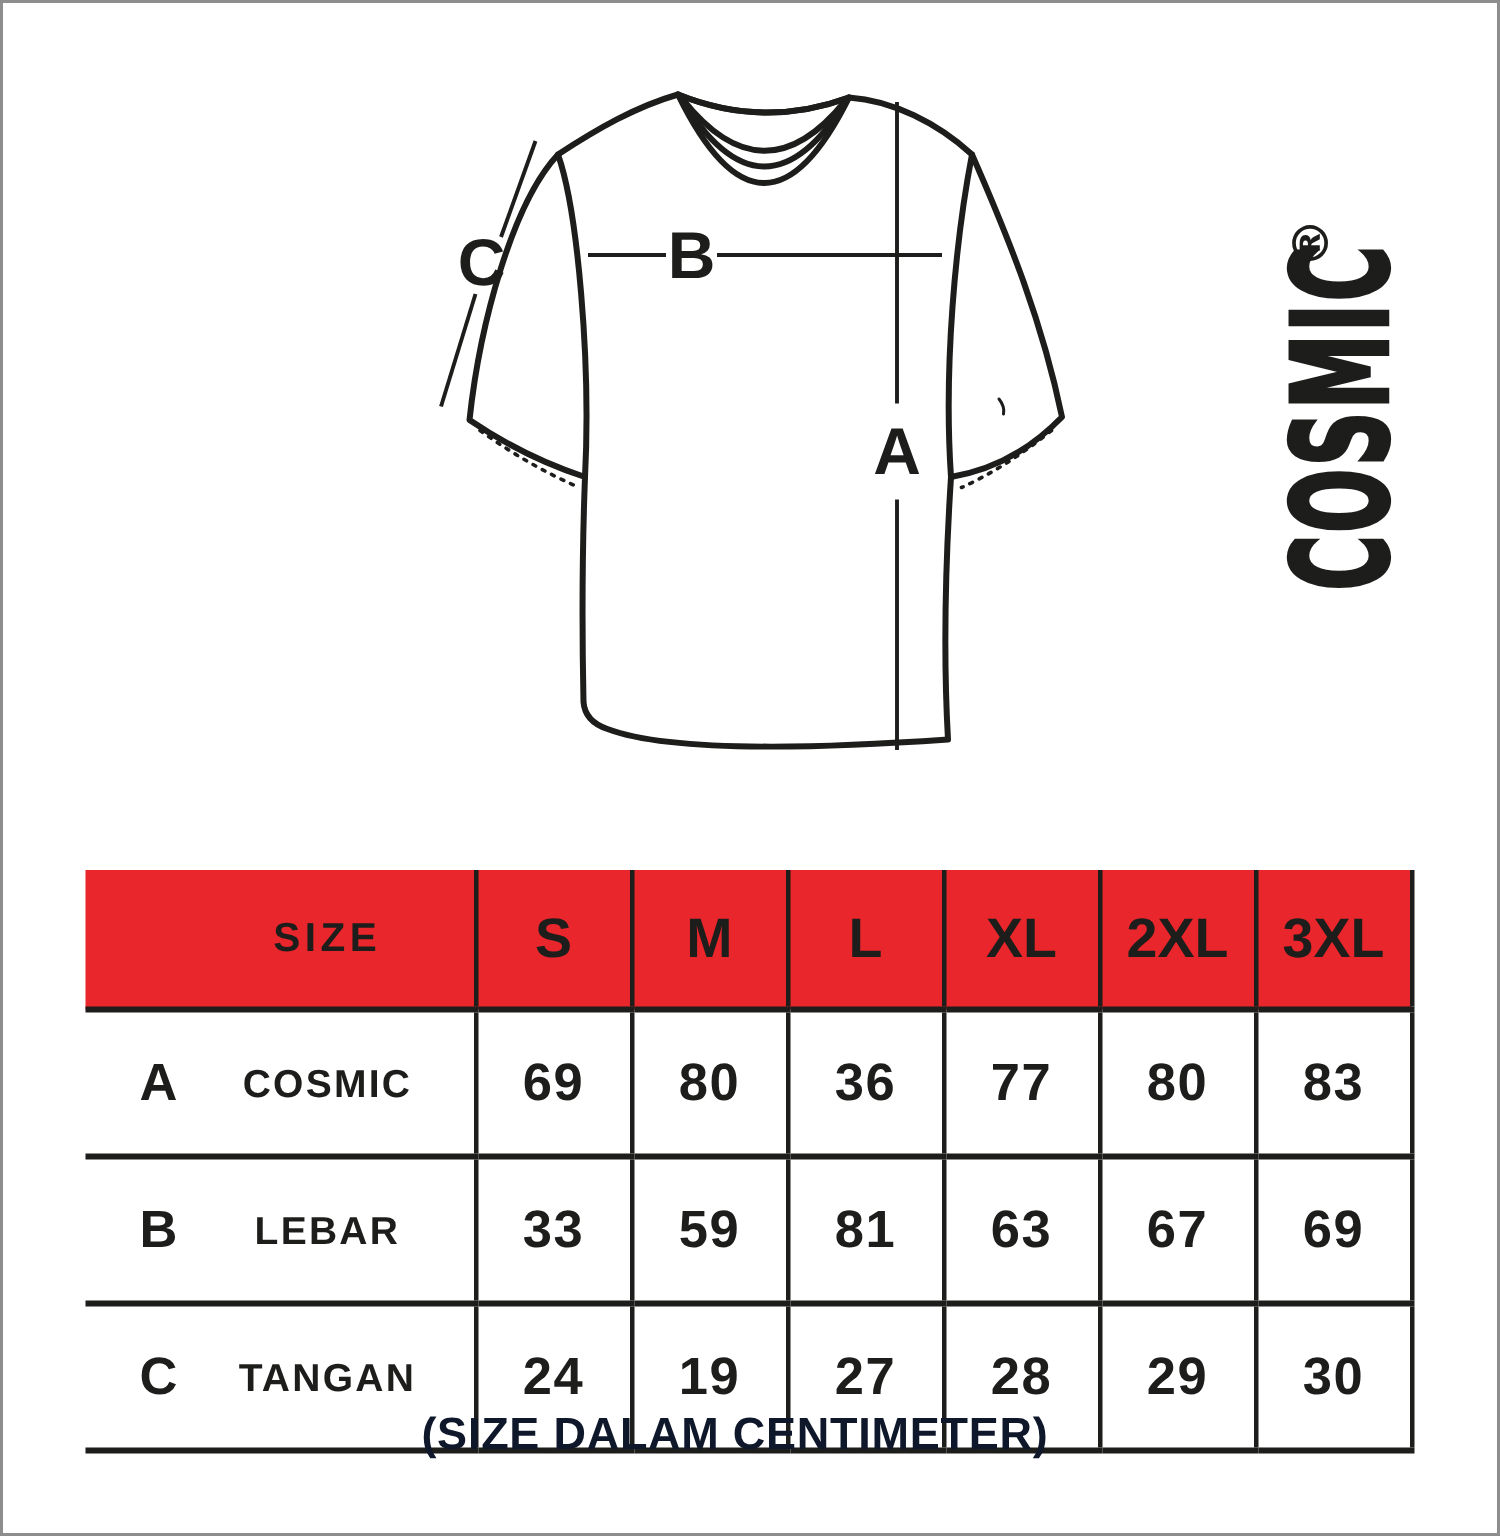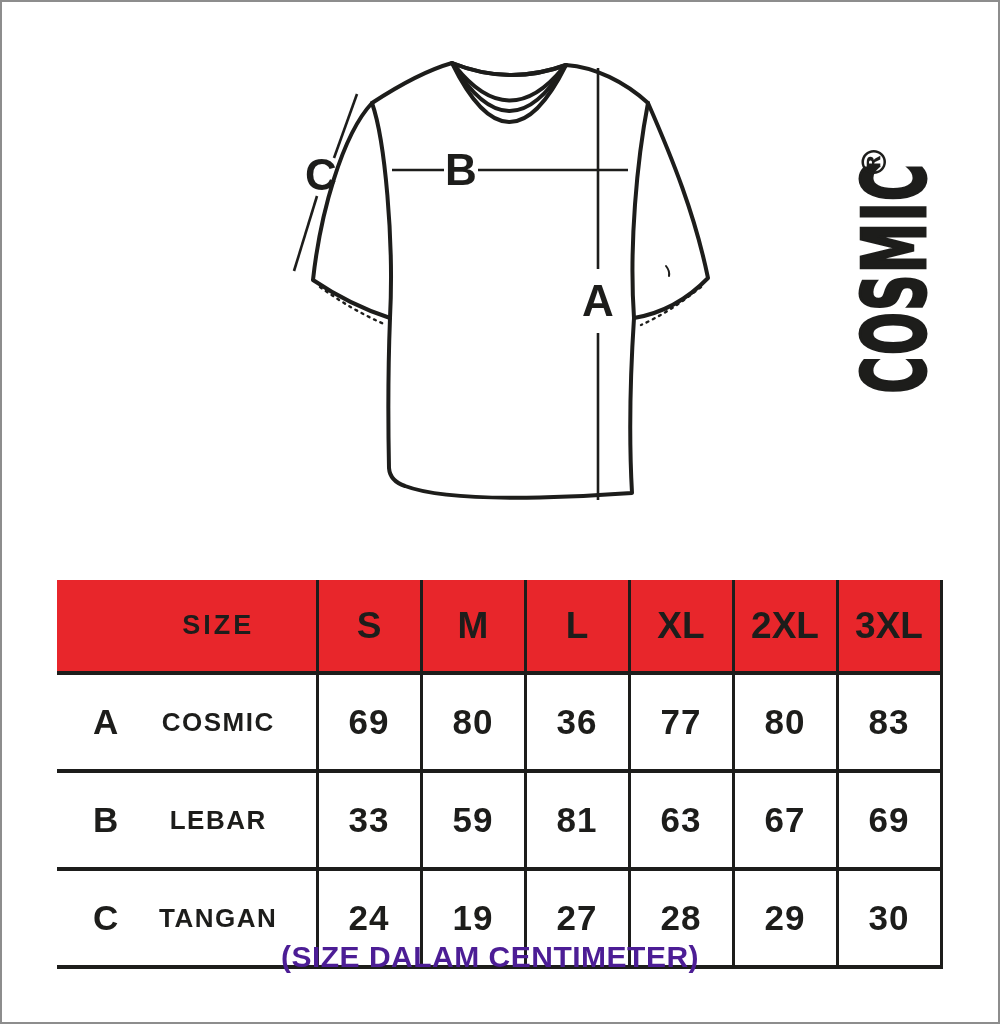--- a/index.html
+++ b/index.html
@@ -52,21 +52,21 @@
   }
   .size-table th:first-child, .size-table td:first-child { border-left:none; }
   .size-table td { height:70px; font-size:35px; font-weight:bold; letter-spacing:1px; }
   .th-size-label { font-size:27px; letter-spacing:3px; display:block; padding-left:64px; }
   .row-head-flex { display:flex; align-items:center; height:100%; }
   .row-key  { flex:0 0 40px; padding-left:24px; text-align:left; font-size:35px; font-weight:bold; }
   .row-label{ flex:1 1 auto; text-align:center; font-size:26px; font-weight:bold; letter-spacing:1.5px; }
   
   .caption {
     position:absolute; left:0; top:940px; width:980px; text-align:center;
-    font-size:30px; font-weight:bold; letter-spacing:0.5px; color:#4c1d95;
+    font-size:30px; font-weight:bold; letter-spacing:0.5px; color:#0f172a;
   }
 </style>
 </head>
 <body>
 
 <div class="page">
 
   <svg class="diagram-svg" viewBox="0 0 1000 560" aria-hidden="true">
 
     <path class="shirt-fill" d="

